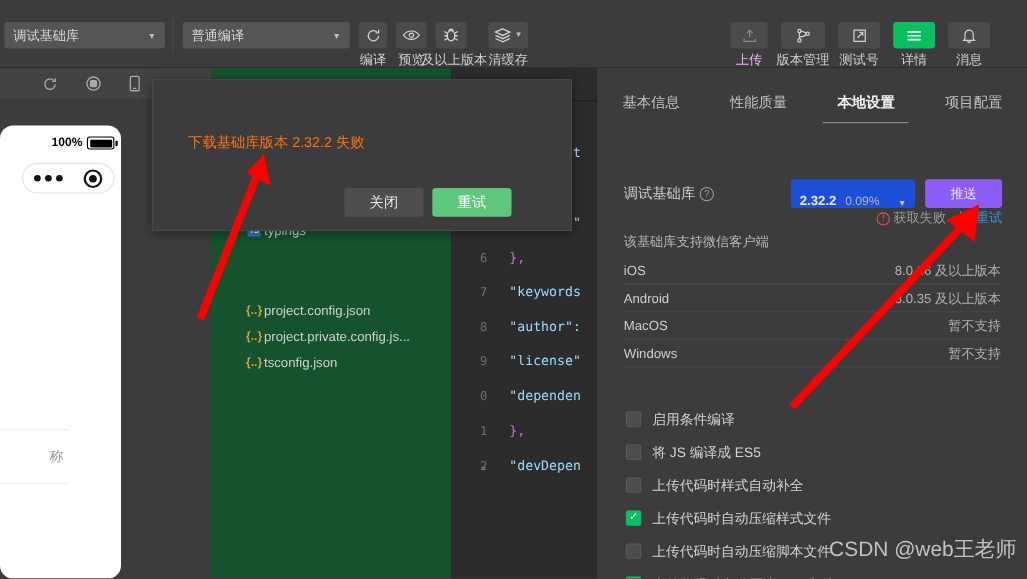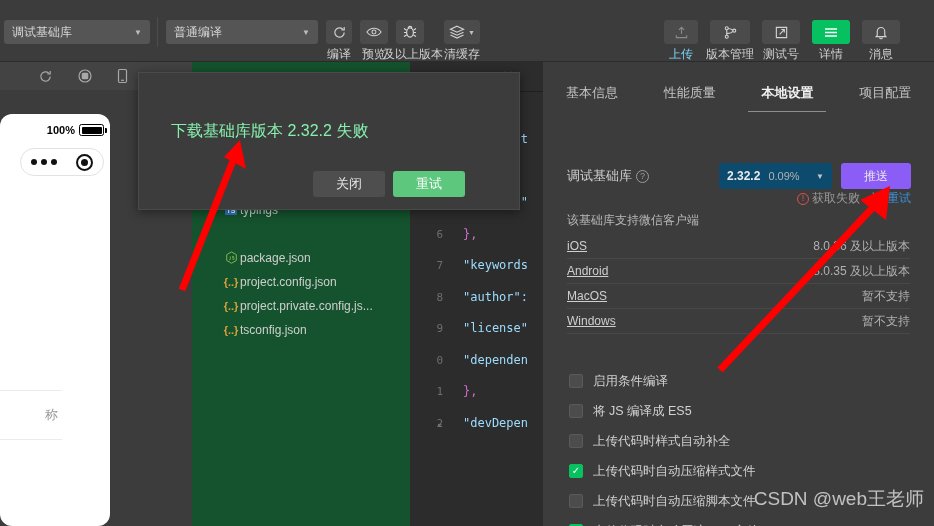--- a/index.html
+++ b/index.html
@@ -33,21 +33,21 @@
   .tb-btn {
     position: absolute; top: 20px; height: 24px;
     background: #4b4b4b; border-radius: 3px;
     display: flex; align-items: center; justify-content: center;
     color: #d0d0d0;
   }
   .tb-label {
     position: absolute; top: 46px; font-size: 12px; color: #cfcfcf;
     text-align: center; white-space: nowrap;
   }
-  .tb-label.dim { color: #7dd3fc; }
+  .tb-label.dim { color: #f0abfc; }
   #btn-compile { left: 326px; width: 26px; }
   #lbl-compile { left: 326px; width: 26px; }
   #btn-preview { left: 360px; width: 28px; }
   #lbl-preview { left: 360px; width: 28px; }
   #btn-realdev { left: 396px; width: 28px; }
   #lbl-realdev { left: 383px; width: 54px; }
   #btn-clearcache { left: 444px; width: 36px; }
   #lbl-clearcache { left: 440px; width: 44px; }
 
   #btn-upload { left: 664px; width: 34px; }
@@ -188,22 +188,22 @@
     display: flex; align-items: center;
   }
   .lib-label { margin-left: 24px; font-size: 13px; color: #cfcfcf; display: flex; align-items: center; gap: 4px; }
   .q-circle {
     width: 13px; height: 13px; border-radius: 50%; border: 1px solid #9a9a9a;
     color: #9a9a9a; font-size: 9px; display: flex; align-items: center; justify-content: center;
     line-height: 1;
   }
   .lib-select {
     position: absolute; left: 176px; width: 113px; height: 26px;
-    background: #0c4a6e; border-radius: 3px;
-    display: flex; align-items: center; padding: 0 8px; gap: 8px;
+    background: #1d4ed8; border-radius: 3px;
+    display: flex; align-items: flex-end; padding: 0 8px; gap: 8px;
   }
   .lib-ver { font-size: 12px; color: #eaeaea; font-weight: bold; }
   .lib-pct { font-size: 11px; color: #b4b4b4; }
   .lib-select .caret { margin-left: auto; font-size: 8px; color: #c4c4c4; }
   .lib-push {
     position: absolute; left: 298px; width: 70px; height: 26px;
     background: #8b5cf6; border-radius: 3px;
     display: flex; align-items: center; justify-content: center;
     font-size: 12px; color: #eaeaea;
   }
@@ -217,21 +217,21 @@
     line-height: 1;
   }
   .err-link { color: #3b8fd6; }
 
   .sup-title { position: absolute; left: 24px; top: 150px; font-size: 12px; color: #b8b8b8; }
   .sup-table { position: absolute; left: 24px; top: 172px; width: 343px; }
   .sup-row {
     height: 25px; display: flex; align-items: center; justify-content: space-between;
     border-bottom: 1px solid #484848; font-size: 12px;
   }
-  .sup-os { color: #cfcfcf; text-decoration: underline; }
+  .sup-os { color: #cfcfcf; }
   .sup-val { color: #b0b0b0; }
 
   .chk-list { position: absolute; left: 26px; top: 304px; width: 340px; }
   .chk-row { height: 30px; display: flex; align-items: center; gap: 10px; }
   .chk-box {
     width: 14px; height: 14px; border-radius: 2px; background: #4c4c4c;
     border: 1px solid #5a5a5a; flex: none;
     display: flex; align-items: center; justify-content: center;
   }
   .chk-box.on { background: #07c160; border-color: #07c160; }
@@ -239,21 +239,21 @@
   .chk-label { font-size: 12.5px; color: #d2d2d2; white-space: nowrap; }
 
   
   .dialog {
     position: absolute; left: 138px; top: 72px; width: 382px; height: 138px;
     background: #3c3c3c; border: 1px solid #4a4a4a;
     box-shadow: 0 2px 10px rgba(0,0,0,0.45);
   }
   .dlg-msg {
     position: absolute; left: 32px; top: 48px;
-    font-size: 16px; color: #86efac;
+    font-size: 13px; color: #f97316;
   }
   .dlg-btn {
     position: absolute; top: 98px; height: 26px; width: 72px;
     border-radius: 3px; display: flex; align-items: center; justify-content: center;
     font-size: 13px;
   }
   #dlg-close { left: 174px; background: #4e4e4e; color: #e8e8e8; }
   #dlg-retry { left: 254px; background: #5dc77d; color: #ffffff; }
 
   
@@ -421,30 +421,20 @@
     </div>
   </div>
 
   <div class="filetree">
     <div class="ft-row" style="top:138px">
       <span class="chev">▶</span>
       <span class="ft-ico">
           <span class="badge-ts">TS</span>
         </span>
       <span class="ft-name">typings</span>
-    </div>
-    <div class="ft-row" style="top:186px">
-      <span class="chev"></span>
-      <span class="ft-ico">
-        <svg width="13" height="14" viewBox="0 0 14 16" fill="none" stroke="#83b94d" stroke-width="1.1">
-          <path d="M7 1l5.5 3.2v6.6L7 14 1.5 10.8V4.2z"></path>
-            <path d="M5.6 6.2v3.4c0 .7-1.2.8-1.2 0M8.1 6.2h1.8M8.1 6.2v1.6h1.8v1.7H8.1" stroke-width="0.9"></path>
-        </svg>
-      </span>
-      <span class="ft-name">package.json</span>
     </div>
     <div class="ft-row" style="top:210px">
       <span class="chev"></span>
       <span class="ft-ico ico-brace">{..}</span>
       <span class="ft-name">project.config.json</span>
     </div>
     <div class="ft-row" style="top:234px">
       <span class="chev"></span>
       <span class="ft-ico ico-brace">{..}</span>
       <span class="ft-name">project.private.config.js...</span>

